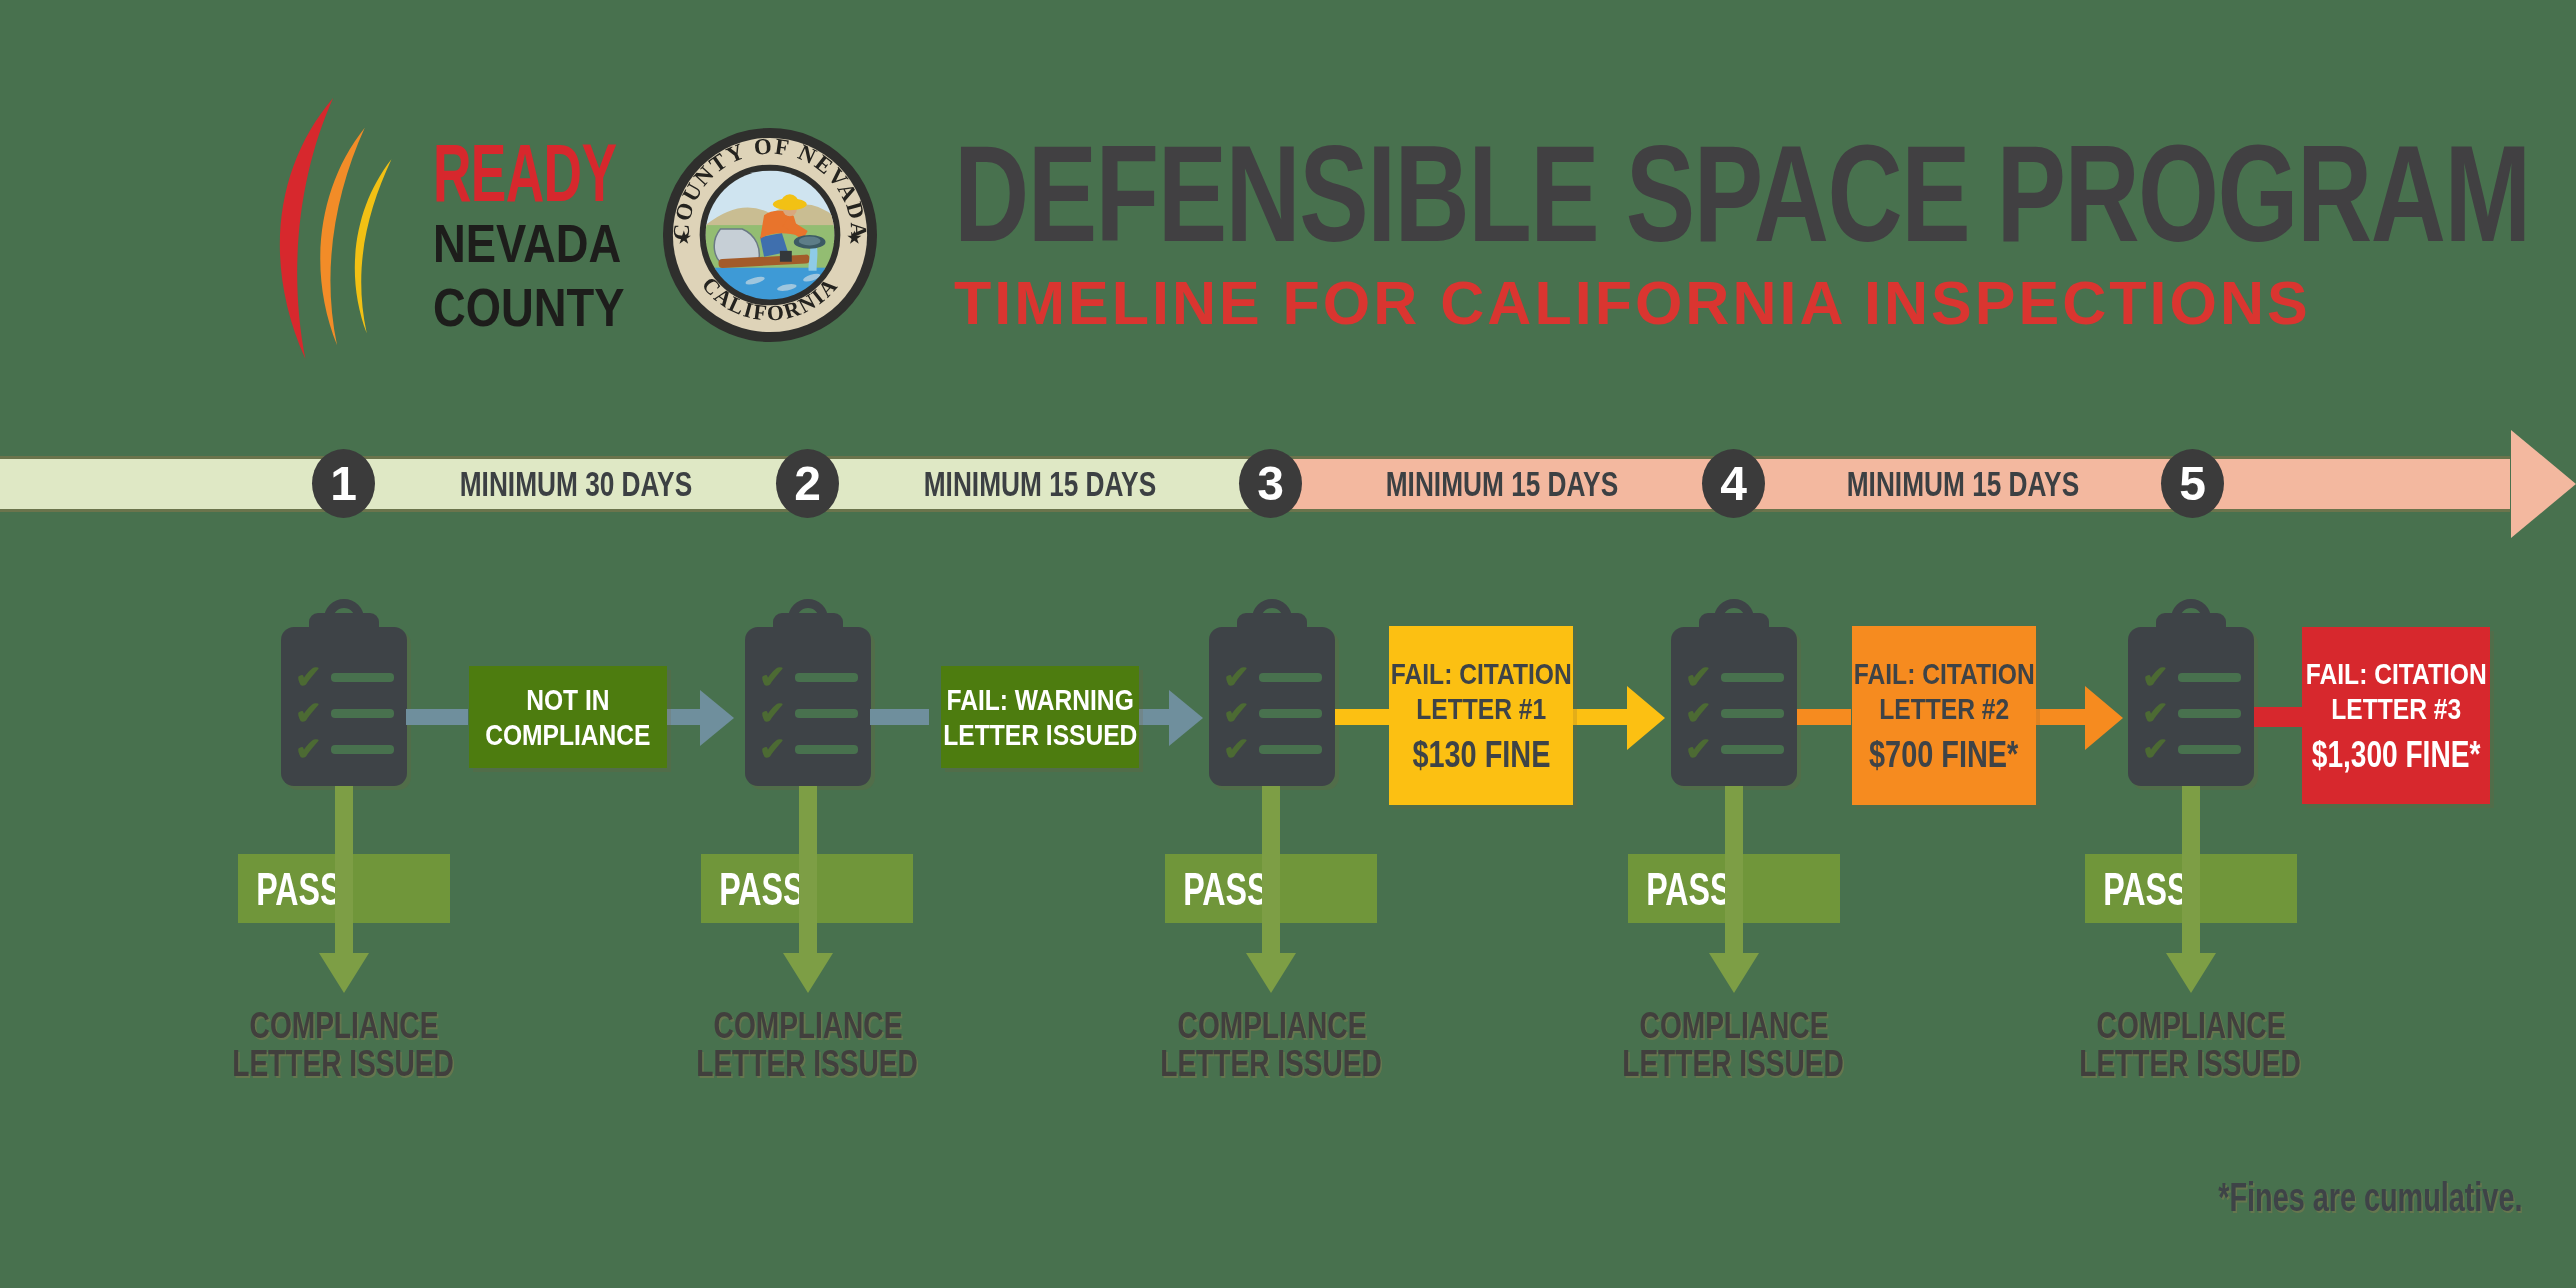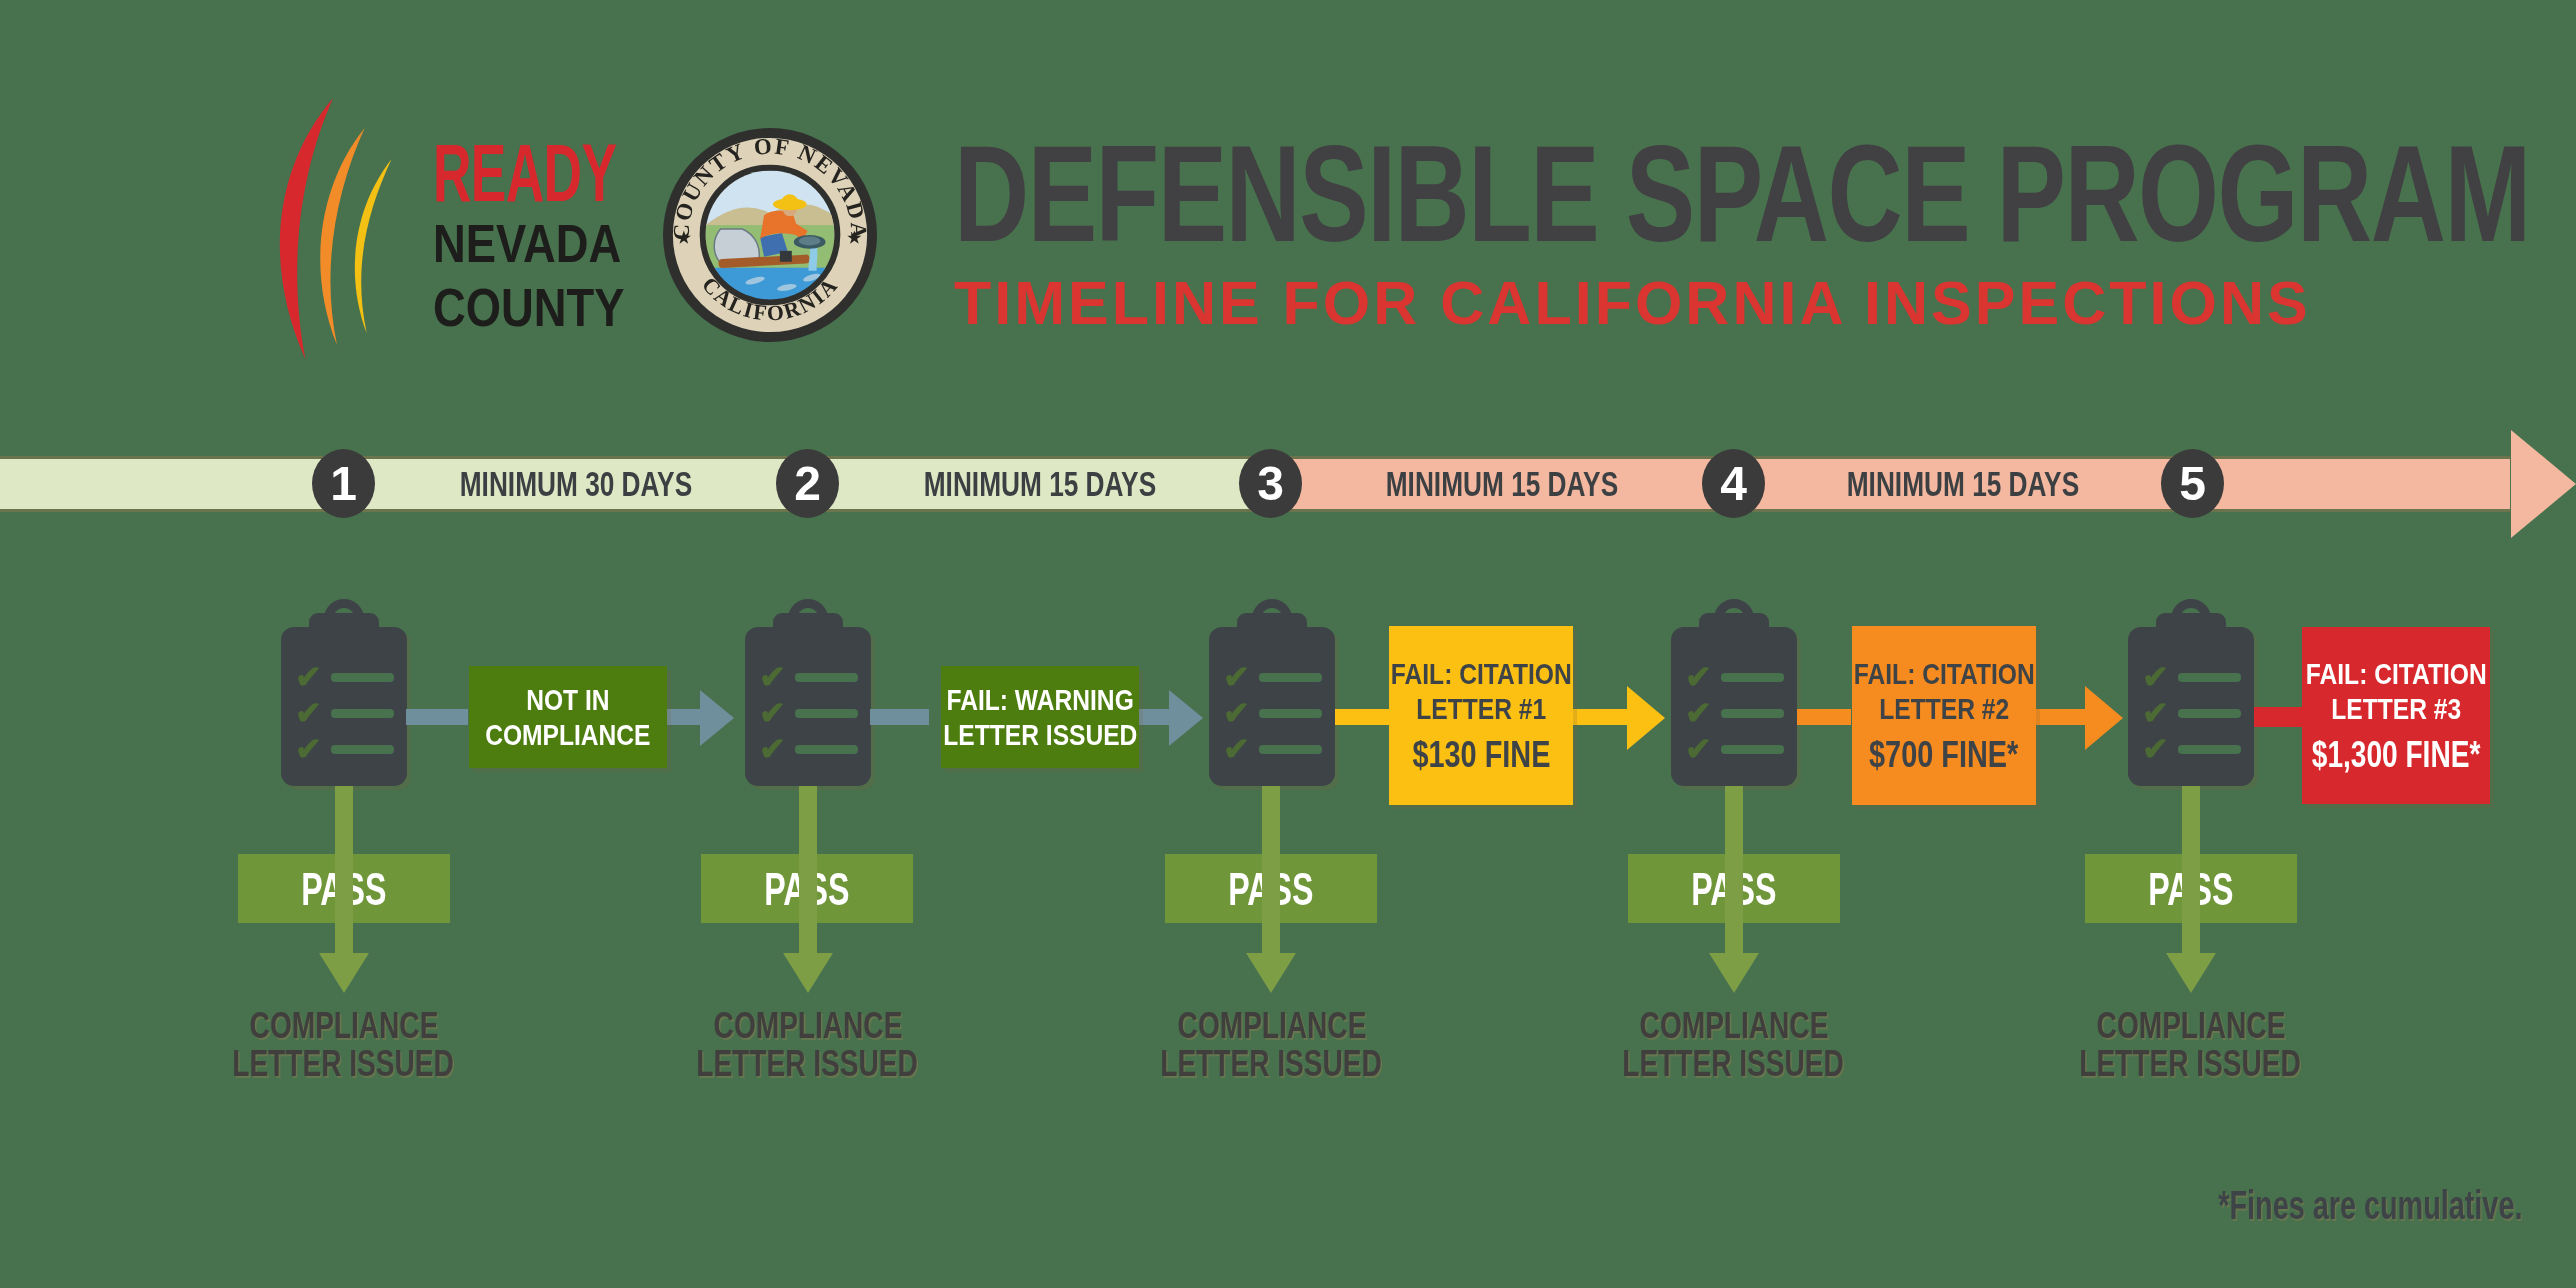--- a/index.html
+++ b/index.html
@@ -48,27 +48,27 @@
   .fbox .fine{font-size:37px;line-height:40px;margin-top:9px;transform:scaleX(.78);}
   .fb-blue{top:666px;width:198px;height:102px;background:#4d7c0f;color:#fff;}
   .fb-tall{top:626px;width:184px;height:179px;}
   .fb-yellow{background:#fcc012;color:#3e4347;}
   .fb-orange{background:#f68b1f;color:#3e4347;}
   .fb-red{top:627px;width:188px;height:177px;background:#d7282d;color:#fff;}
   
   .vline{top:786px;width:18px;height:168px;background:#7d9e45;z-index:2;}
   .vhead{top:953px;width:0;height:0;border-left:25px solid transparent;border-right:25px solid transparent;
          border-top:40px solid #7d9e45;z-index:2;}
-  .pass{top:854px;width:212px;height:69px;background:#70963a;display:flex;align-items:center;justify-content:center;z-index:1;}
+  .pass{top:854px;width:212px;height:69px;background:#70963a;display:flex;align-items:center;z-index:1;}
   .pass .cond{position:relative;z-index:3;color:#fff;font-size:46px;transform:scaleX(.7);}
   .result{top:1007px;width:317px;text-align:center;font-size:36px;line-height:38px;color:#413f3d;
           text-shadow:2px 2px 0 rgba(160,130,80,.35);}
   .result .cond{transform:scaleX(.78);}
   .footnote{left:2100px;top:1175px;width:317px;text-align:center;font-size:40px;color:#3e4347;
-            text-shadow:2px 2px 0 rgba(160,130,80,.35);margin-top:8px;}
+            text-shadow:2px 2px 0 rgba(160,130,80,.35);}
   .footnote .cond{transform:scaleX(.72);transform-origin:right top;}
 </style>
 </head>
 <body>
 
 <div class="canvas">
 
   <svg class="abs" style="left:248px;top:94px" width="188" height="269" viewBox="0 0 190 272">
     <path d="M86,4 C28,72 14,170 58,268 C40,176 52,80 86,4 Z" fill="#d7282d"></path>
     <path d="M118,34 C70,94 60,180 90,254 C74,178 88,100 118,34 Z" fill="#f28c28"></path>

